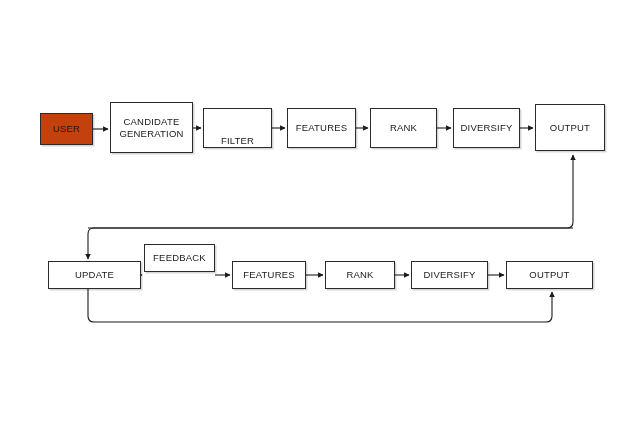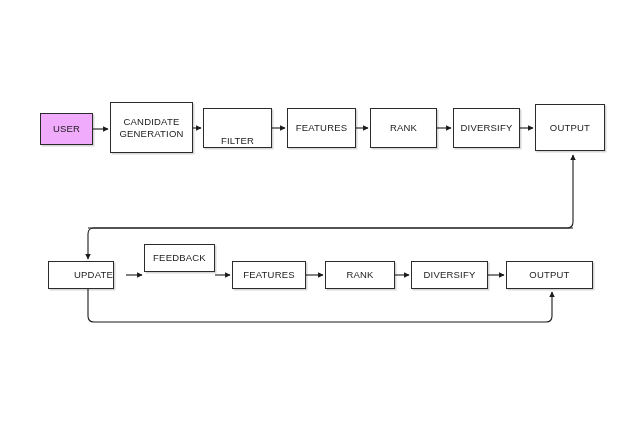--- a/index.html
+++ b/index.html
@@ -75,21 +75,21 @@
       <line x1="395" y1="275" x2="409" y2="275"></line>
       <line x1="488" y1="275" x2="504" y2="275"></line>
 
       <path d="M 88 228 L 567 228 Q 573 228 573 222 L 573 155"></path>
       <path d="M 573 228 L 94 228 Q 88 228 88 234 L 88 259"></path>
 
       <path d="M 88 289 L 88 316 Q 88 322 94 322 L 546 322 Q 552 322 552 316 L 552 292"></path>
     </g>
   </svg>
 
-  <div class="node" style="left: 40px; top: 113px; width: 53px; height: 32px; font-size: 9.5px; border-color: rgb(43, 43, 43); background: #f0abfc; color: rgb(26, 26, 26);">
+  <div class="node" style="left: 40px; top: 113px; width: 53px; height: 32px; font-size: 9.5px; border-color: rgb(43, 43, 43); background: #c2410c; color: rgb(26, 26, 26);">
     <span class="node-label">USER</span>
   </div>
   <div class="node" style="left: 110px; top: 102px; width: 83px; height: 51px; font-size: 9.5px; border-color: rgb(43, 43, 43); background: rgb(255, 255, 255); color: rgb(26, 26, 26);">
     <span class="node-label">CANDIDATE
 GENERATION</span>
   </div>
   <div class="node" style="left: 203px; top: 108px; width: 69px; height: 40px; font-size: 9.5px; border-color: rgb(43, 43, 43); background: rgb(255, 255, 255); color: rgb(26, 26, 26); align-items: flex-end;">
     <span class="node-label">FILTER</span>
   </div>
   <div class="node" style="left: 287px; top: 108px; width: 69px; height: 40px; font-size: 9.5px; border-color: rgb(43, 43, 43); background: rgb(255, 255, 255); color: rgb(26, 26, 26);">
@@ -98,21 +98,21 @@
   <div class="node" style="left: 370px; top: 108px; width: 67px; height: 40px; font-size: 9.5px; border-color: rgb(43, 43, 43); background: rgb(255, 255, 255); color: rgb(26, 26, 26);">
     <span class="node-label">RANK</span>
   </div>
   <div class="node" style="left: 453px; top: 108px; width: 67px; height: 40px; font-size: 9.5px; border-color: rgb(43, 43, 43); background: rgb(255, 255, 255); color: rgb(26, 26, 26);">
     <span class="node-label">DIVERSIFY</span>
   </div>
   <div class="node" style="left: 535px; top: 104px; width: 70px; height: 47px; font-size: 9.5px; border-color: rgb(43, 43, 43); background: rgb(255, 255, 255); color: rgb(26, 26, 26);">
     <span class="node-label">OUTPUT</span>
   </div>
 
-  <div class="node" style="left: 48px; top: 261px; width: 66px; height: 28px; font-size: 9.5px; border-color: rgb(43, 43, 43); background: rgb(255, 255, 255); color: rgb(26, 26, 26); justify-content: flex-end;">
+  <div class="node" style="left: 48px; top: 261px; width: 93px; height: 28px; font-size: 9.5px; border-color: rgb(43, 43, 43); background: rgb(255, 255, 255); color: rgb(26, 26, 26);">
     <span class="node-label">UPDATE</span>
   </div>
   <div class="node" style="left: 144px; top: 244px; width: 71px; height: 28px; font-size: 9.5px; border-color: rgb(43, 43, 43); background: rgb(255, 255, 255); color: rgb(26, 26, 26);">
     <span class="node-label">FEEDBACK</span>
   </div>
   <div class="node" style="left: 232px; top: 261px; width: 74px; height: 28px; font-size: 9.5px; border-color: rgb(43, 43, 43); background: rgb(255, 255, 255); color: rgb(26, 26, 26);">
     <span class="node-label">FEATURES</span>
   </div>
   <div class="node" style="left: 325px; top: 261px; width: 70px; height: 28px; font-size: 9.5px; border-color: rgb(43, 43, 43); background: rgb(255, 255, 255); color: rgb(26, 26, 26);">
     <span class="node-label">RANK</span>

